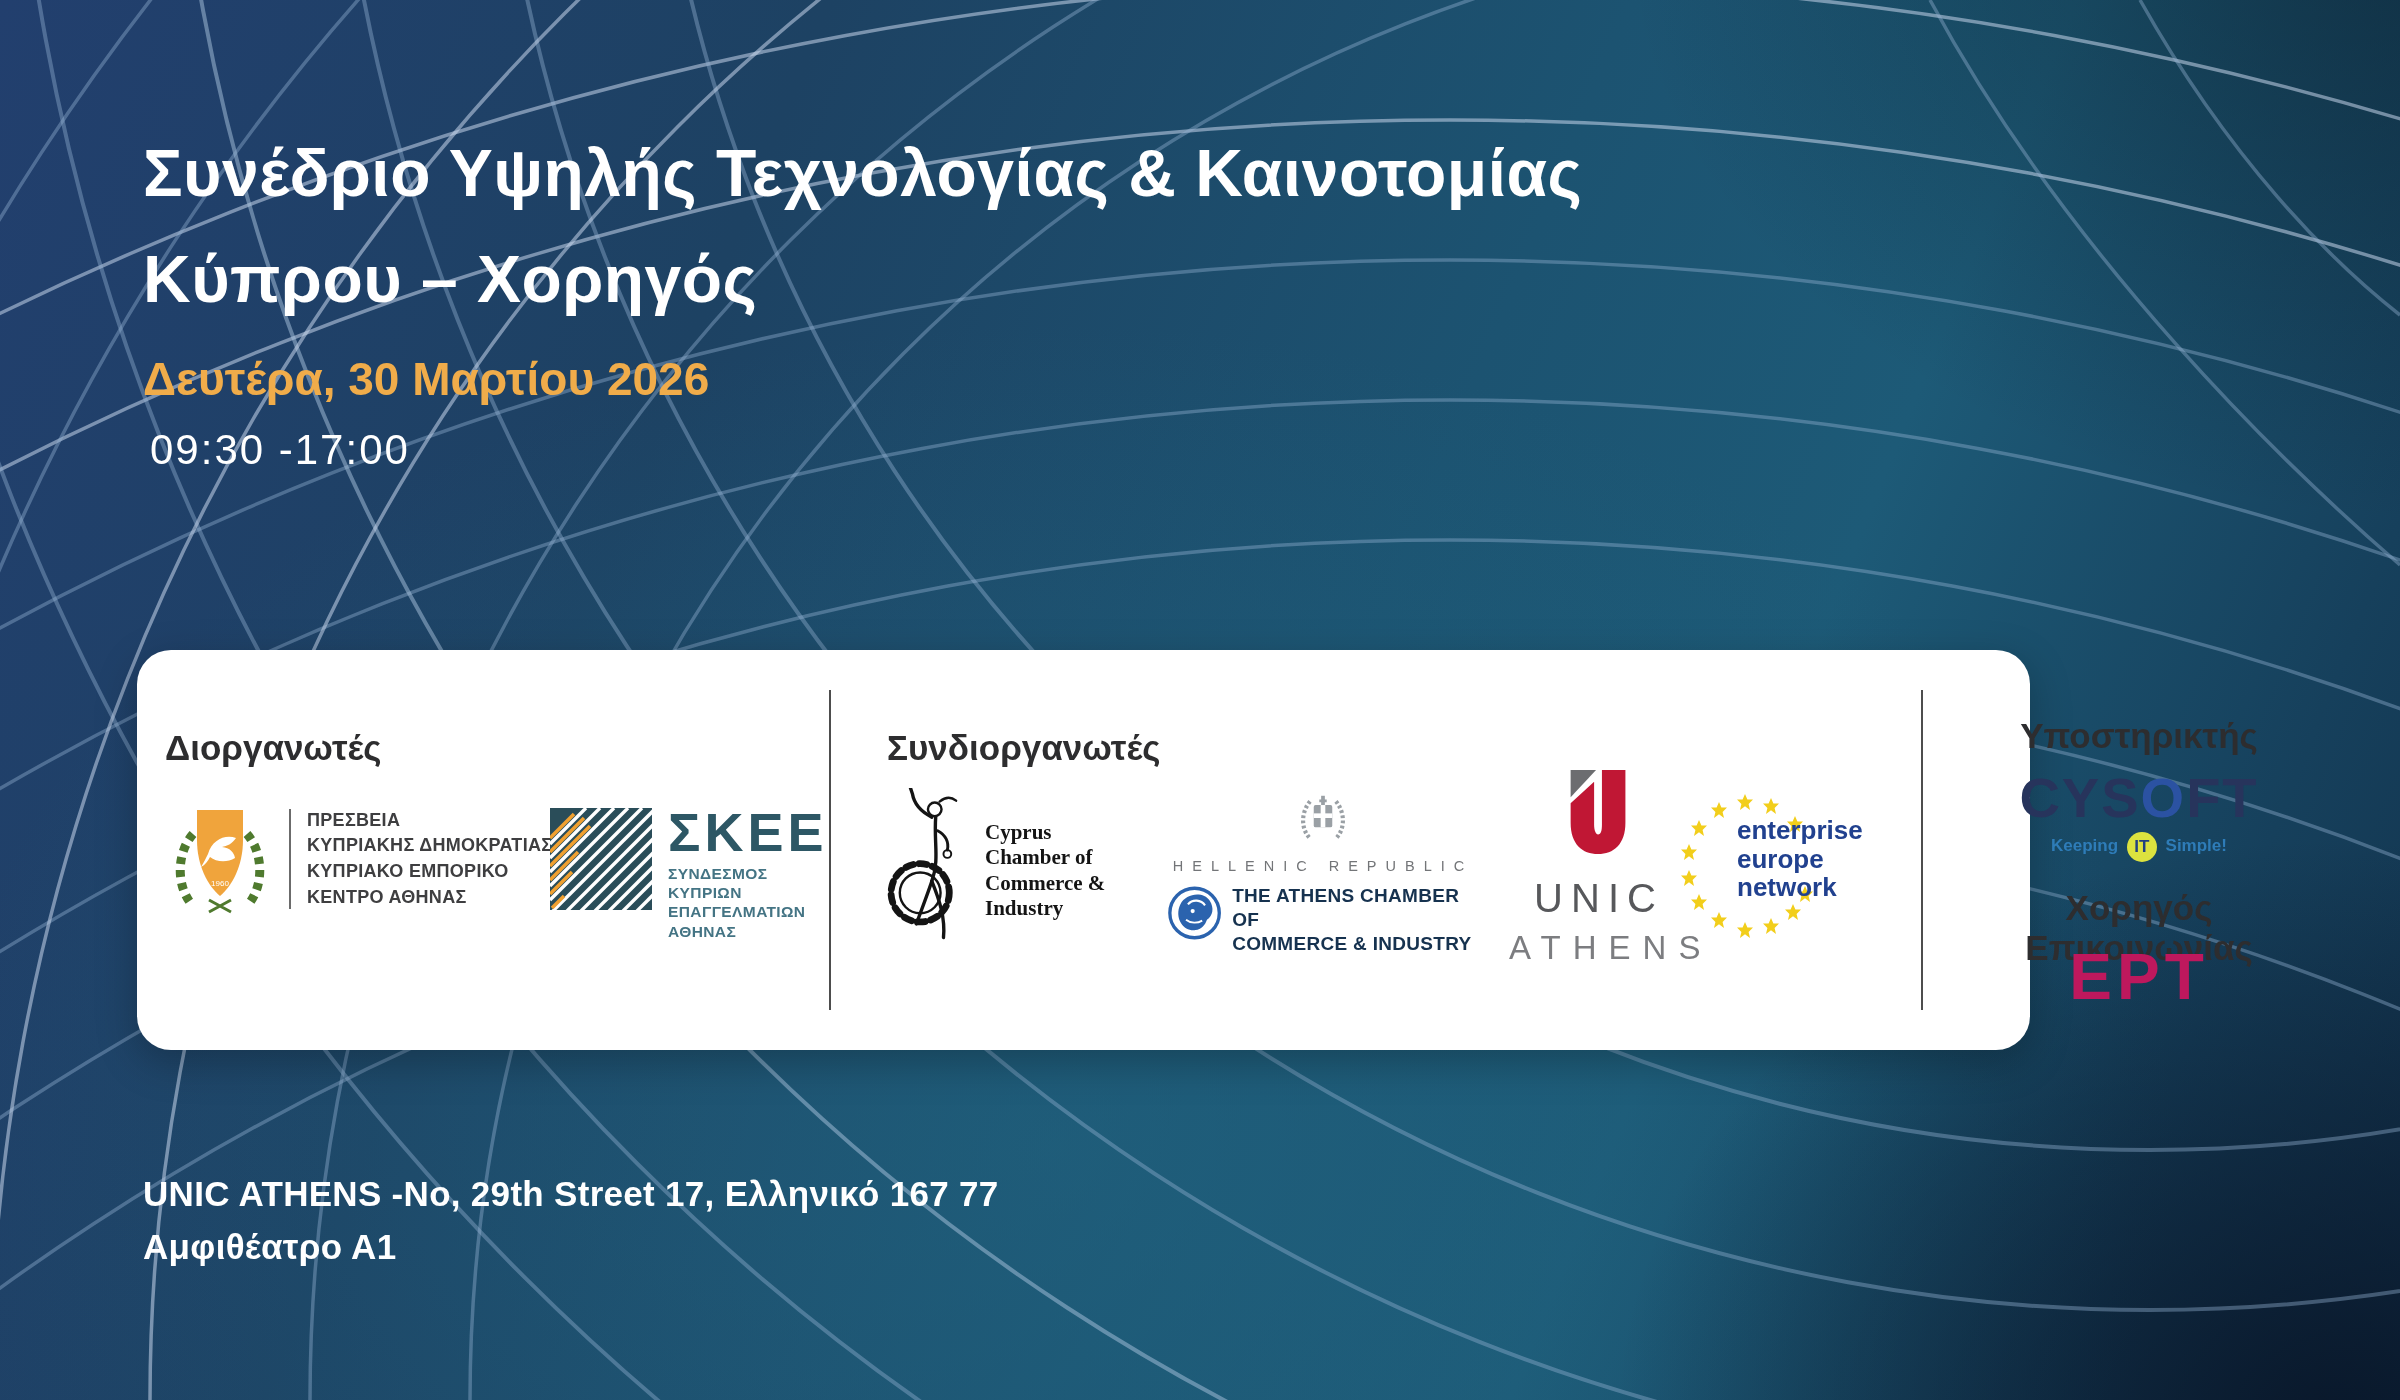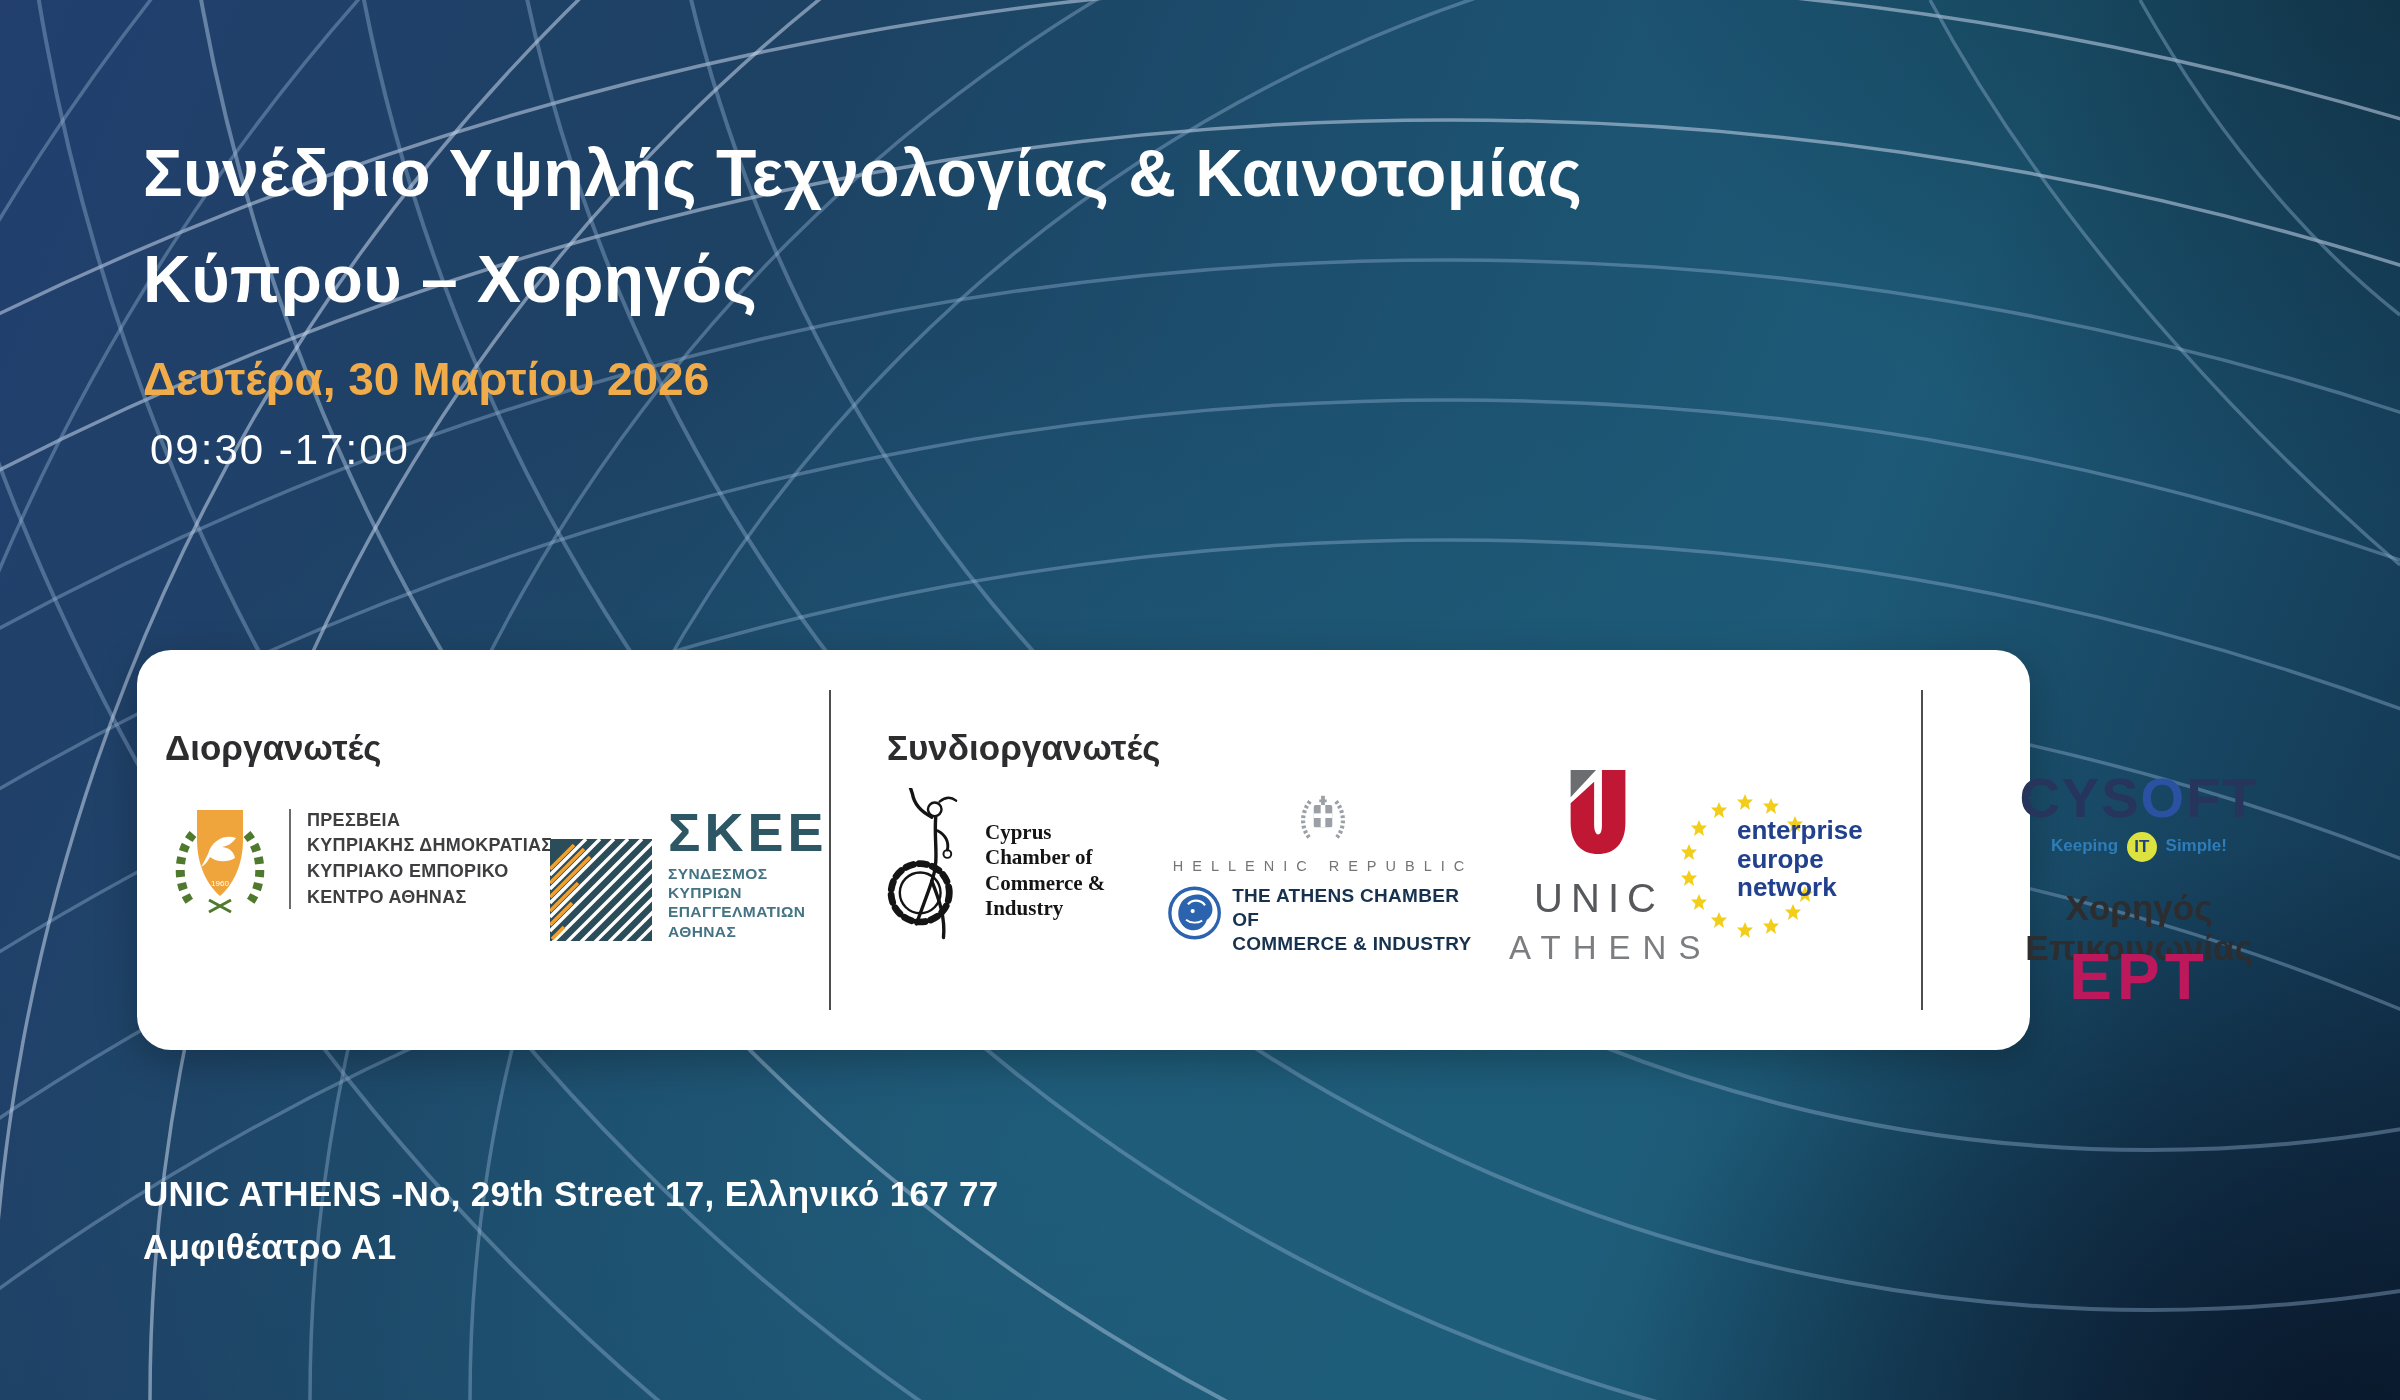--- a/index.html
+++ b/index.html
@@ -23,21 +23,21 @@
   
   #card{left:137px;top:650px;width:1893px;height:400px;background:#ffffff;border-radius:34px;
         box-shadow:0 12px 40px rgba(0,0,0,0.25);}
   .sec-label{font-size:35px;font-weight:600;color:#2d2d2f;}
   .vdiv{position:absolute;top:40px;width:2px;height:320px;background:#4d4d4d;}
   
   #org-label{left:28px;top:78px;}
   #embassy{left:24px;top:150px;display:flex;align-items:center;}
   #embassy .rule{width:2px;height:100px;background:#6b6b6b;margin:0 16px 0 10px;}
   #embassy .txt{font-size:18px;font-weight:700;color:#3e3e40;line-height:1.42;letter-spacing:0.3px;}
-  #skee{left:413px;top:158px;display:flex;align-items:flex-end;gap:16px;}
+  #skee{left:413px;top:158px;display:flex;align-items:flex-start;gap:16px;}
   #skee .acr{font-size:54px;font-weight:600;color:#2d5765;letter-spacing:4px;line-height:0.9;}
   #skee .sub{font-size:15.5px;font-weight:600;color:#447484;line-height:1.25;margin-top:7px;letter-spacing:0.4px;}
   #div1{left:692px;}
   
   #coorg-label{left:750px;top:78px;}
   #ccci{left:750px;top:138px;display:flex;align-items:center;gap:20px;}
   #ccci .txt{font-family:"Liberation Serif",serif;font-size:21px;font-weight:700;color:#141414;line-height:1.2;}
   #acci{left:1030px;top:140px;width:312px;text-align:center;}
   #acci .hellenic{font-size:14.5px;color:#737578;letter-spacing:9px;margin-top:8px;white-space:nowrap;}
   #acci .row{display:flex;gap:10px;margin-top:10px;text-align:left;}
@@ -248,20 +248,21 @@
       </svg>
       <div class="txt">
         <div>enterprise</div>
         <div>europe</div>
         <div>network</div>
       </div>
     </div>
 
     <div class="vdiv" id="div2"></div>
 
+    <div class="abs sec-label right-col" id="sup-label">Υποστηρικτής</div>
 
     <div class="abs right-col" id="cysoft">
       <span class="c1">CYS</span><span class="c2">O</span><span class="c3">FT</span>
     </div>
     <div class="abs right-col" id="cysoft-tag">
       <span>Keeping</span>
       <span class="badge">IT</span>
       <span>Simple!</span>
     </div>
 

